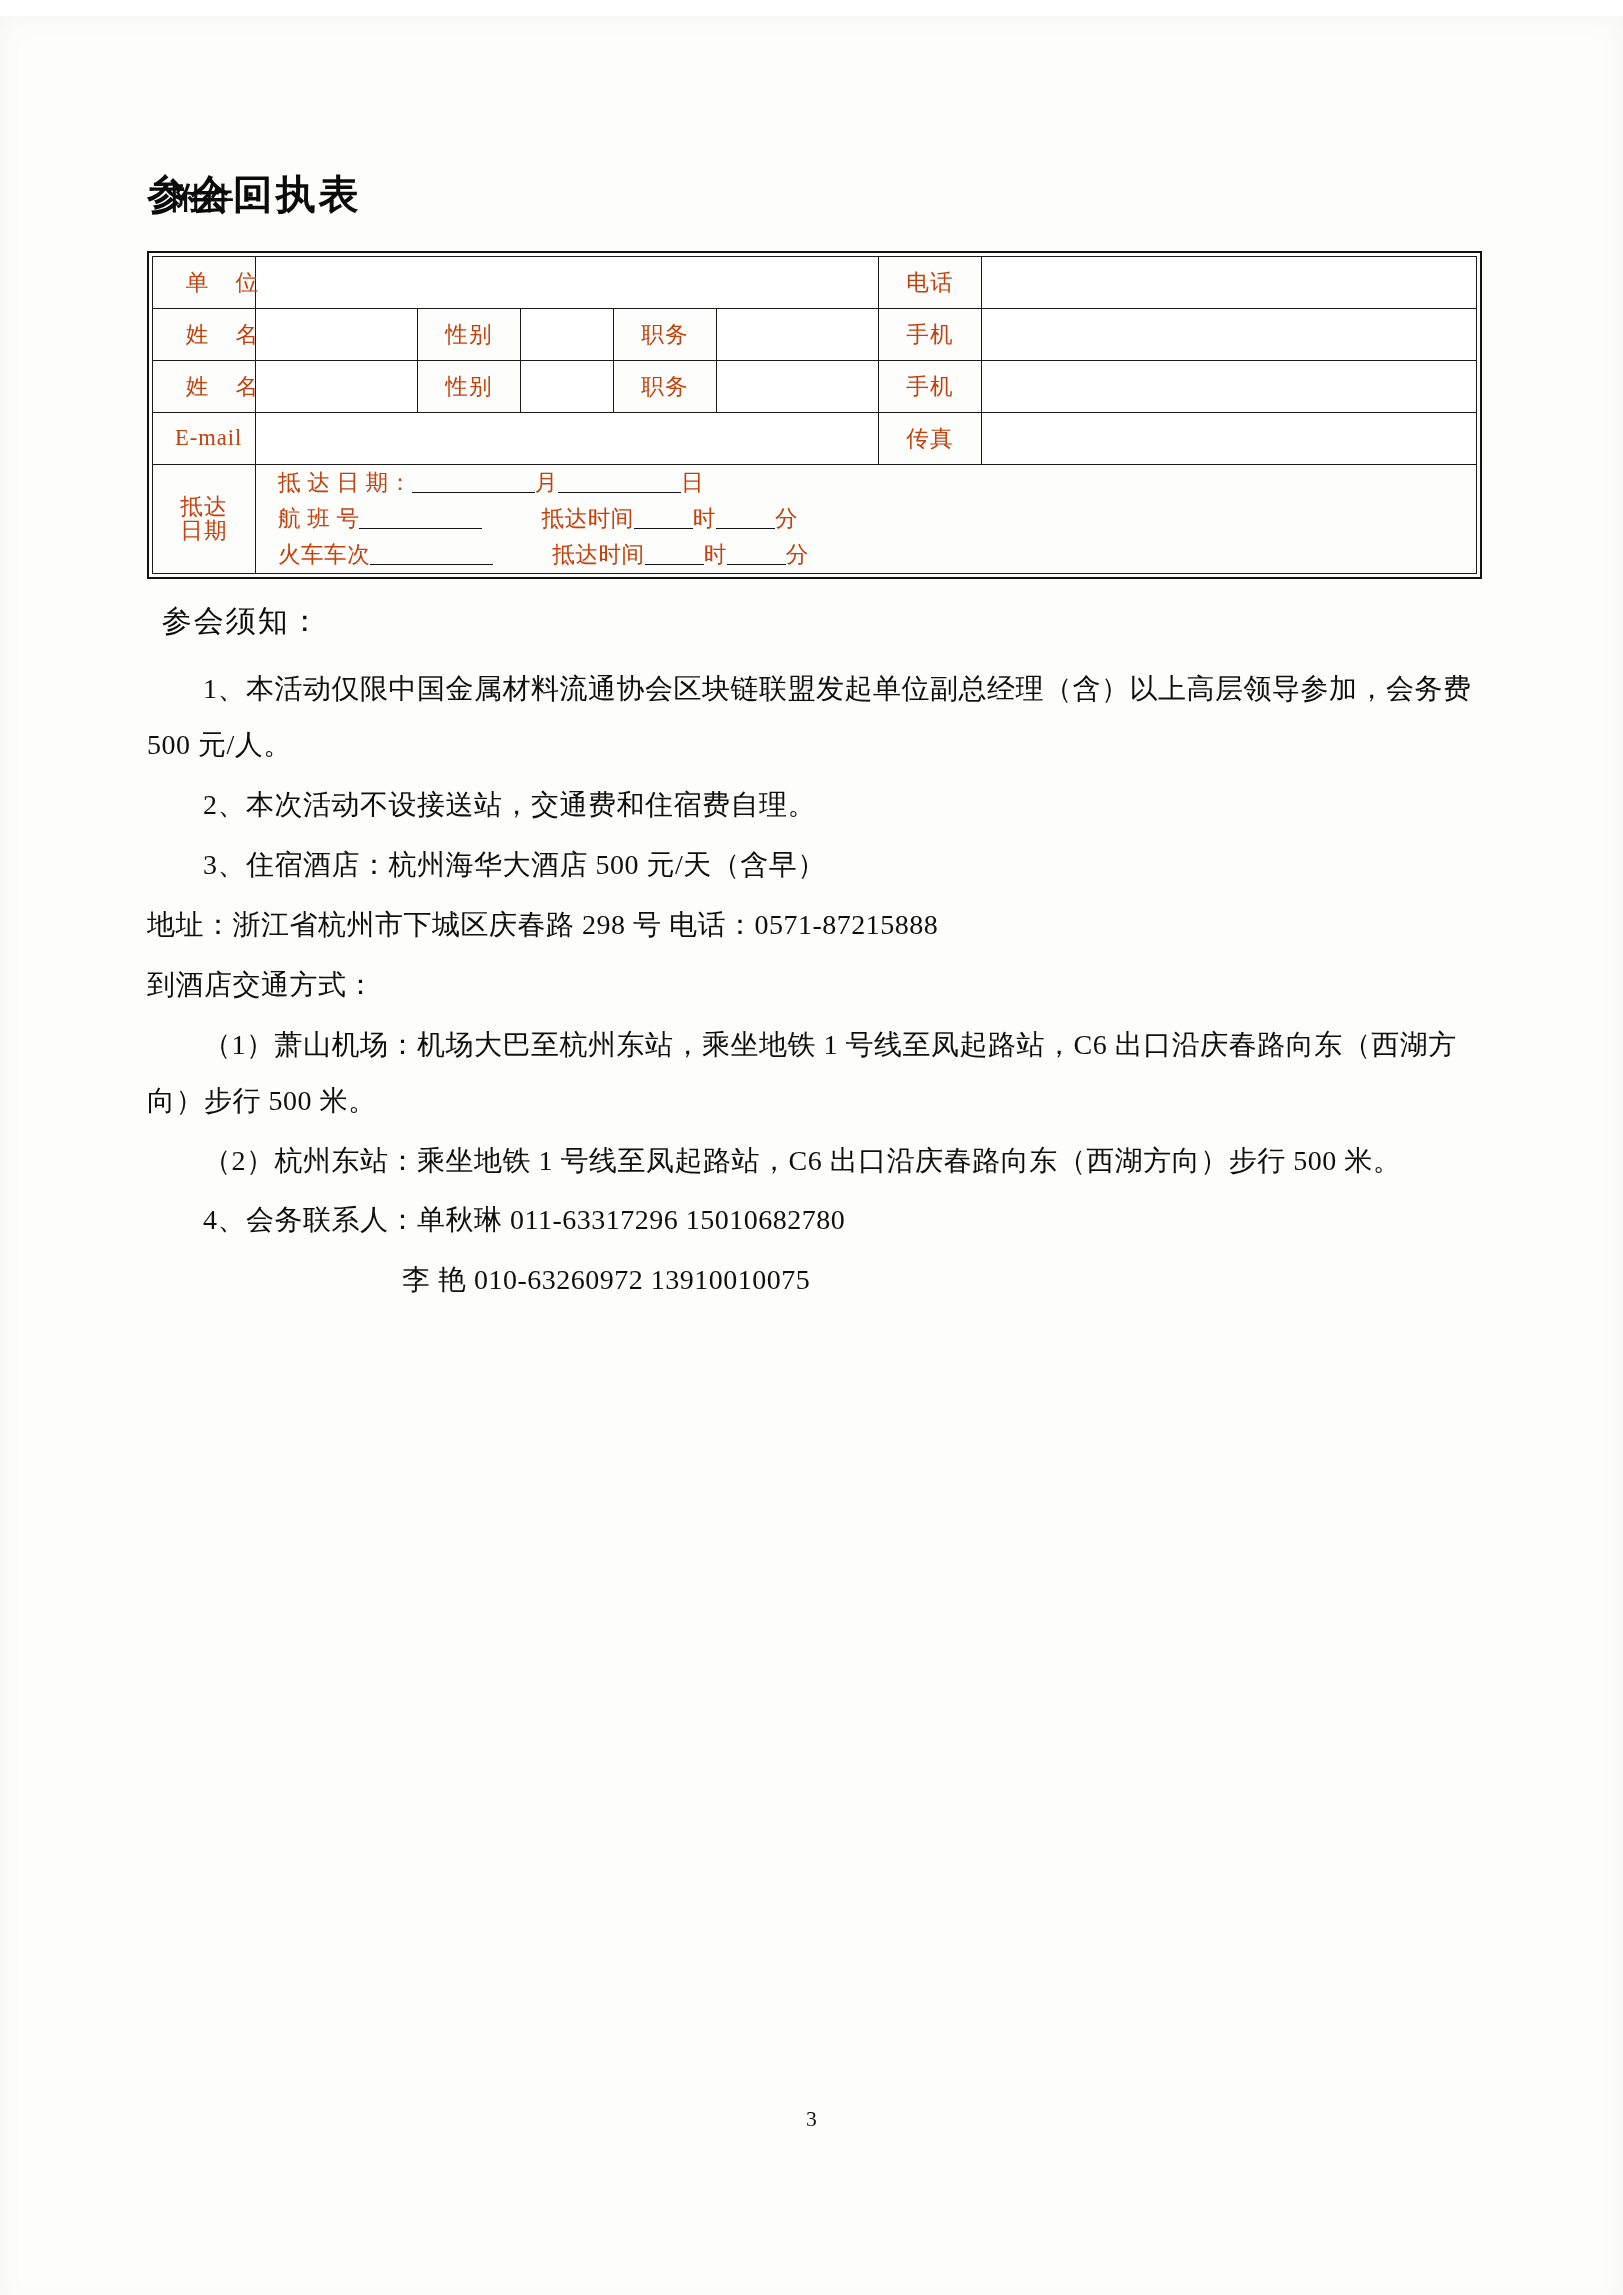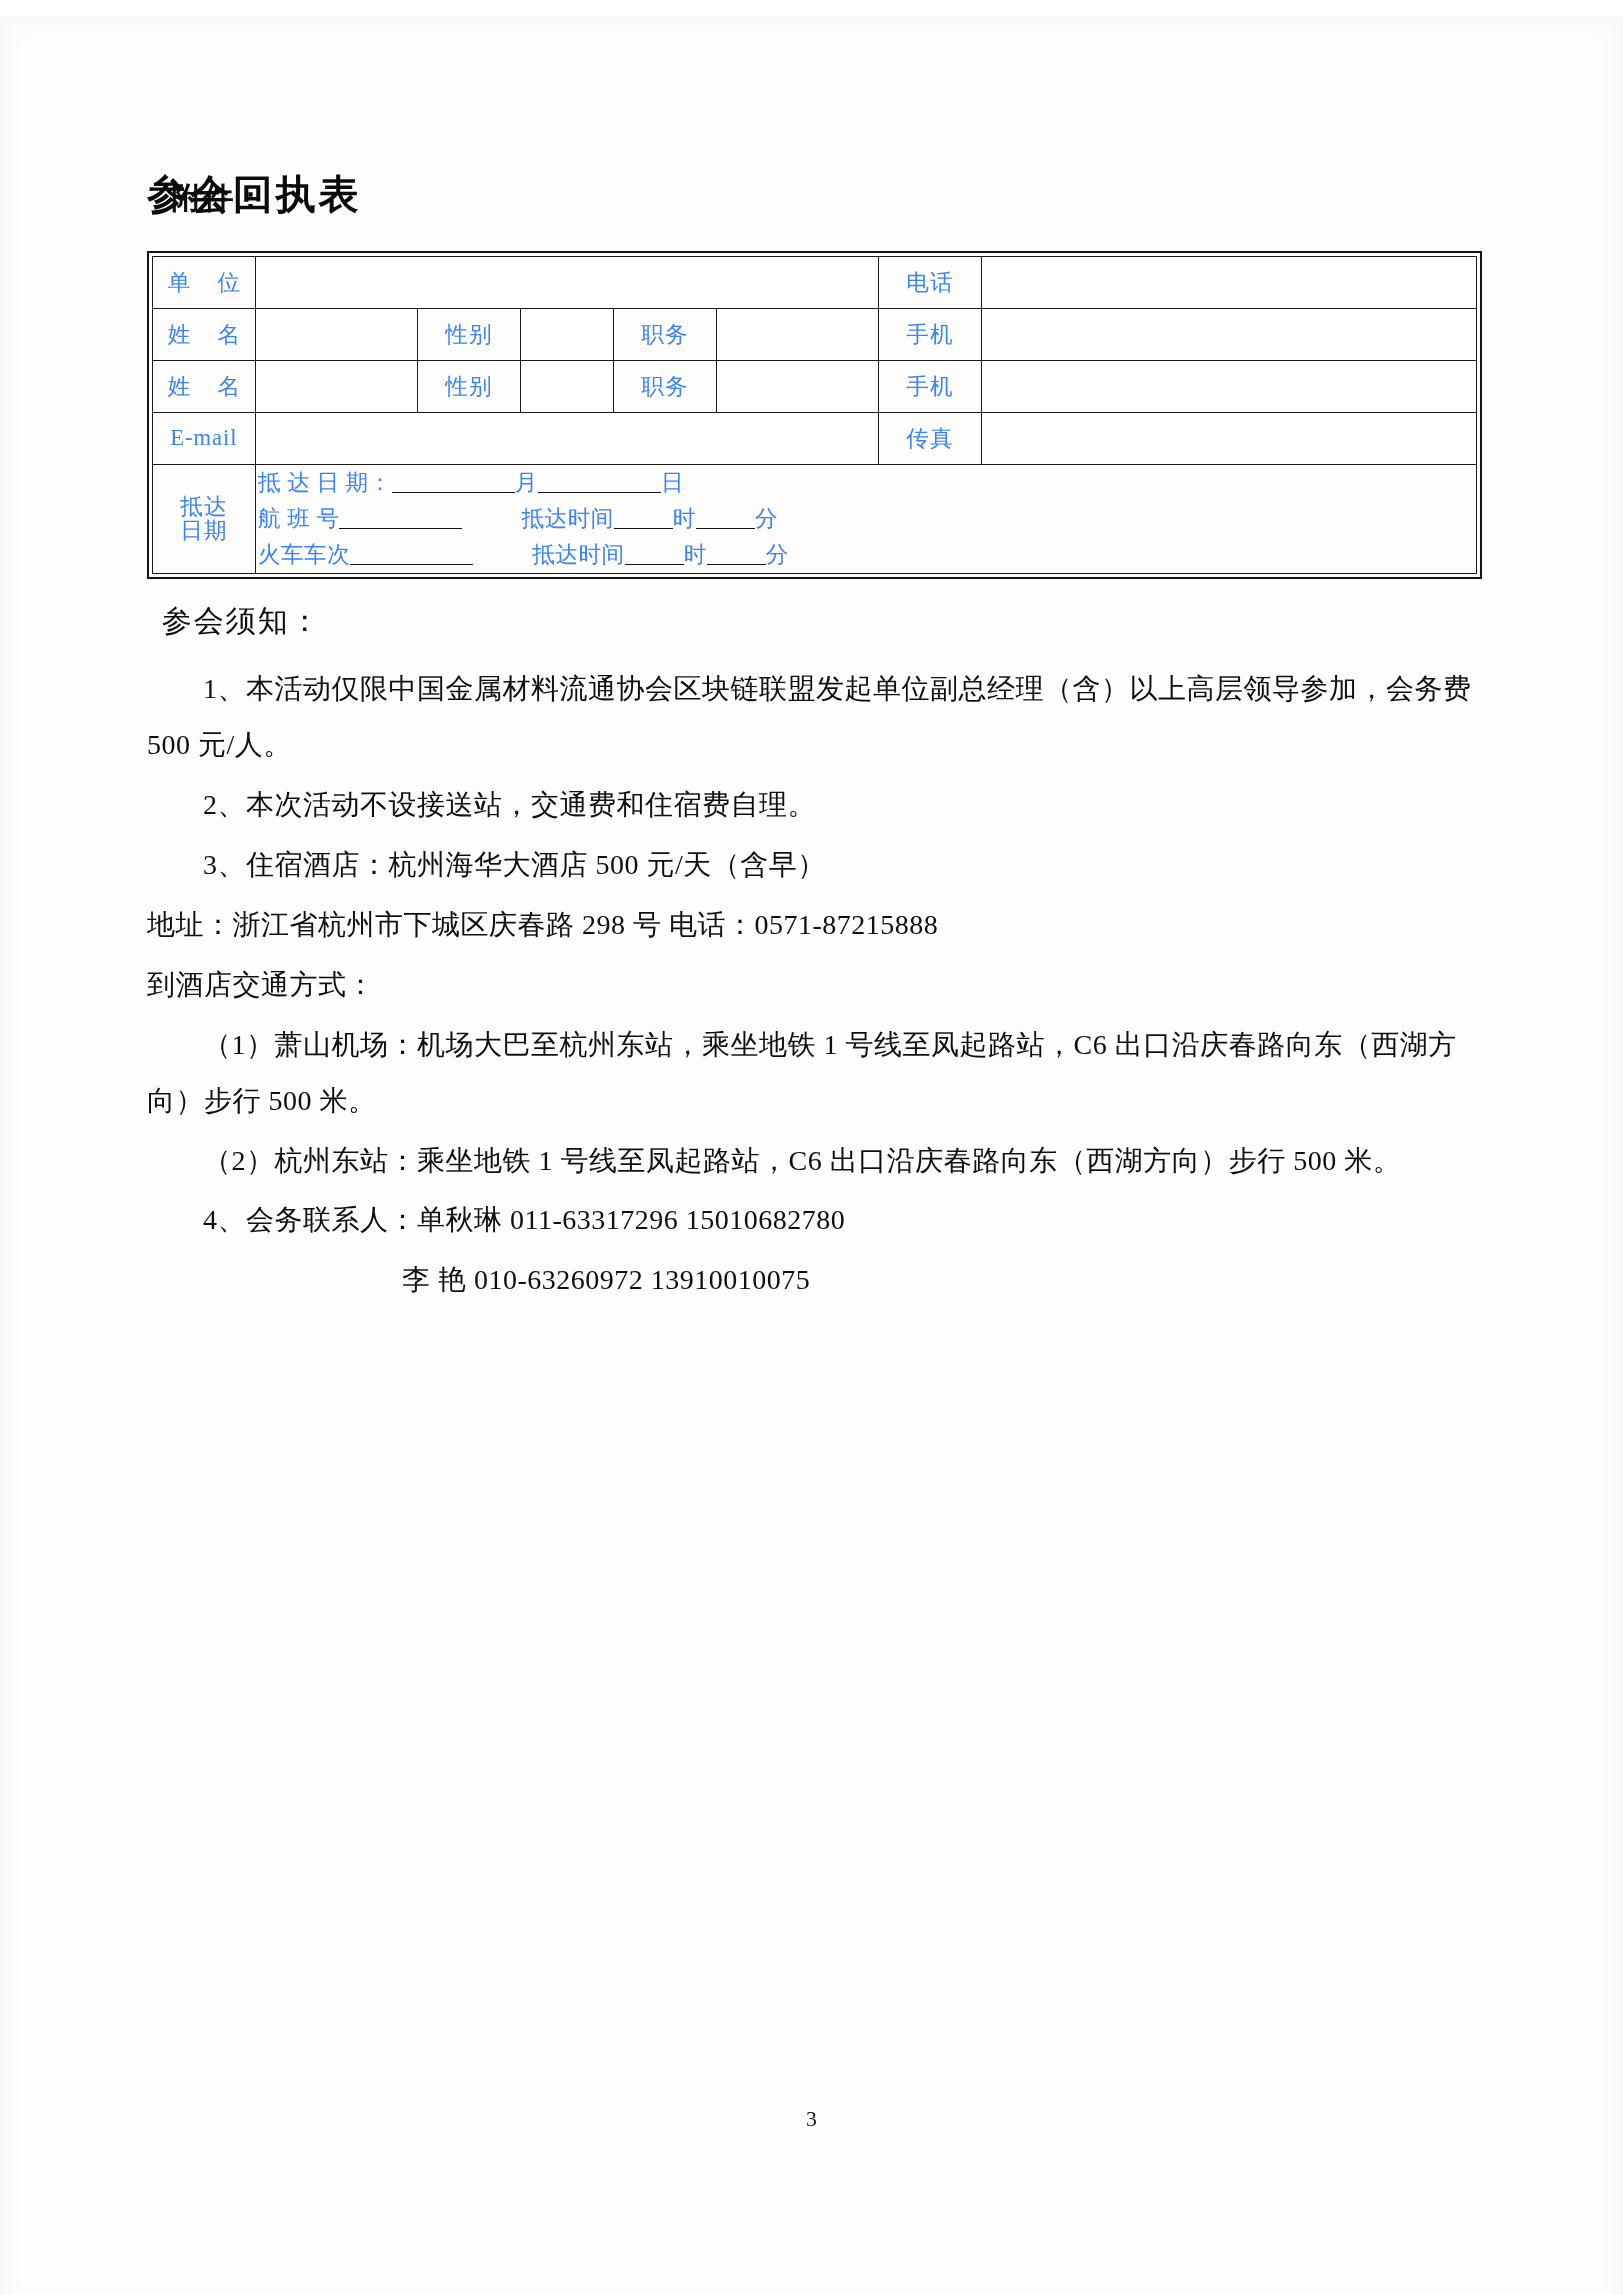--- a/index.html
+++ b/index.html
@@ -73,23 +73,23 @@
     padding: 2.9px;
   }
   table.form {
     border-collapse: collapse;
     width: 100%;
     table-layout: fixed;
   }
   table.form td {
     border: 1px solid #1a1a1a;
     height: 51px;
-    padding: 0 2px;
-    font-size: 22.6px;
-    color: #3b82f6;
+    padding: 0 22px;
+    font-size: 22.6px;
+    color: #c2410c;
     vertical-align: middle;
   }
   td.lbl {
     text-align: center;
     font-size: 22.6px;
     letter-spacing: 1px;
     white-space: nowrap;
   }
   td.lbl-sp {
     text-align: center;

